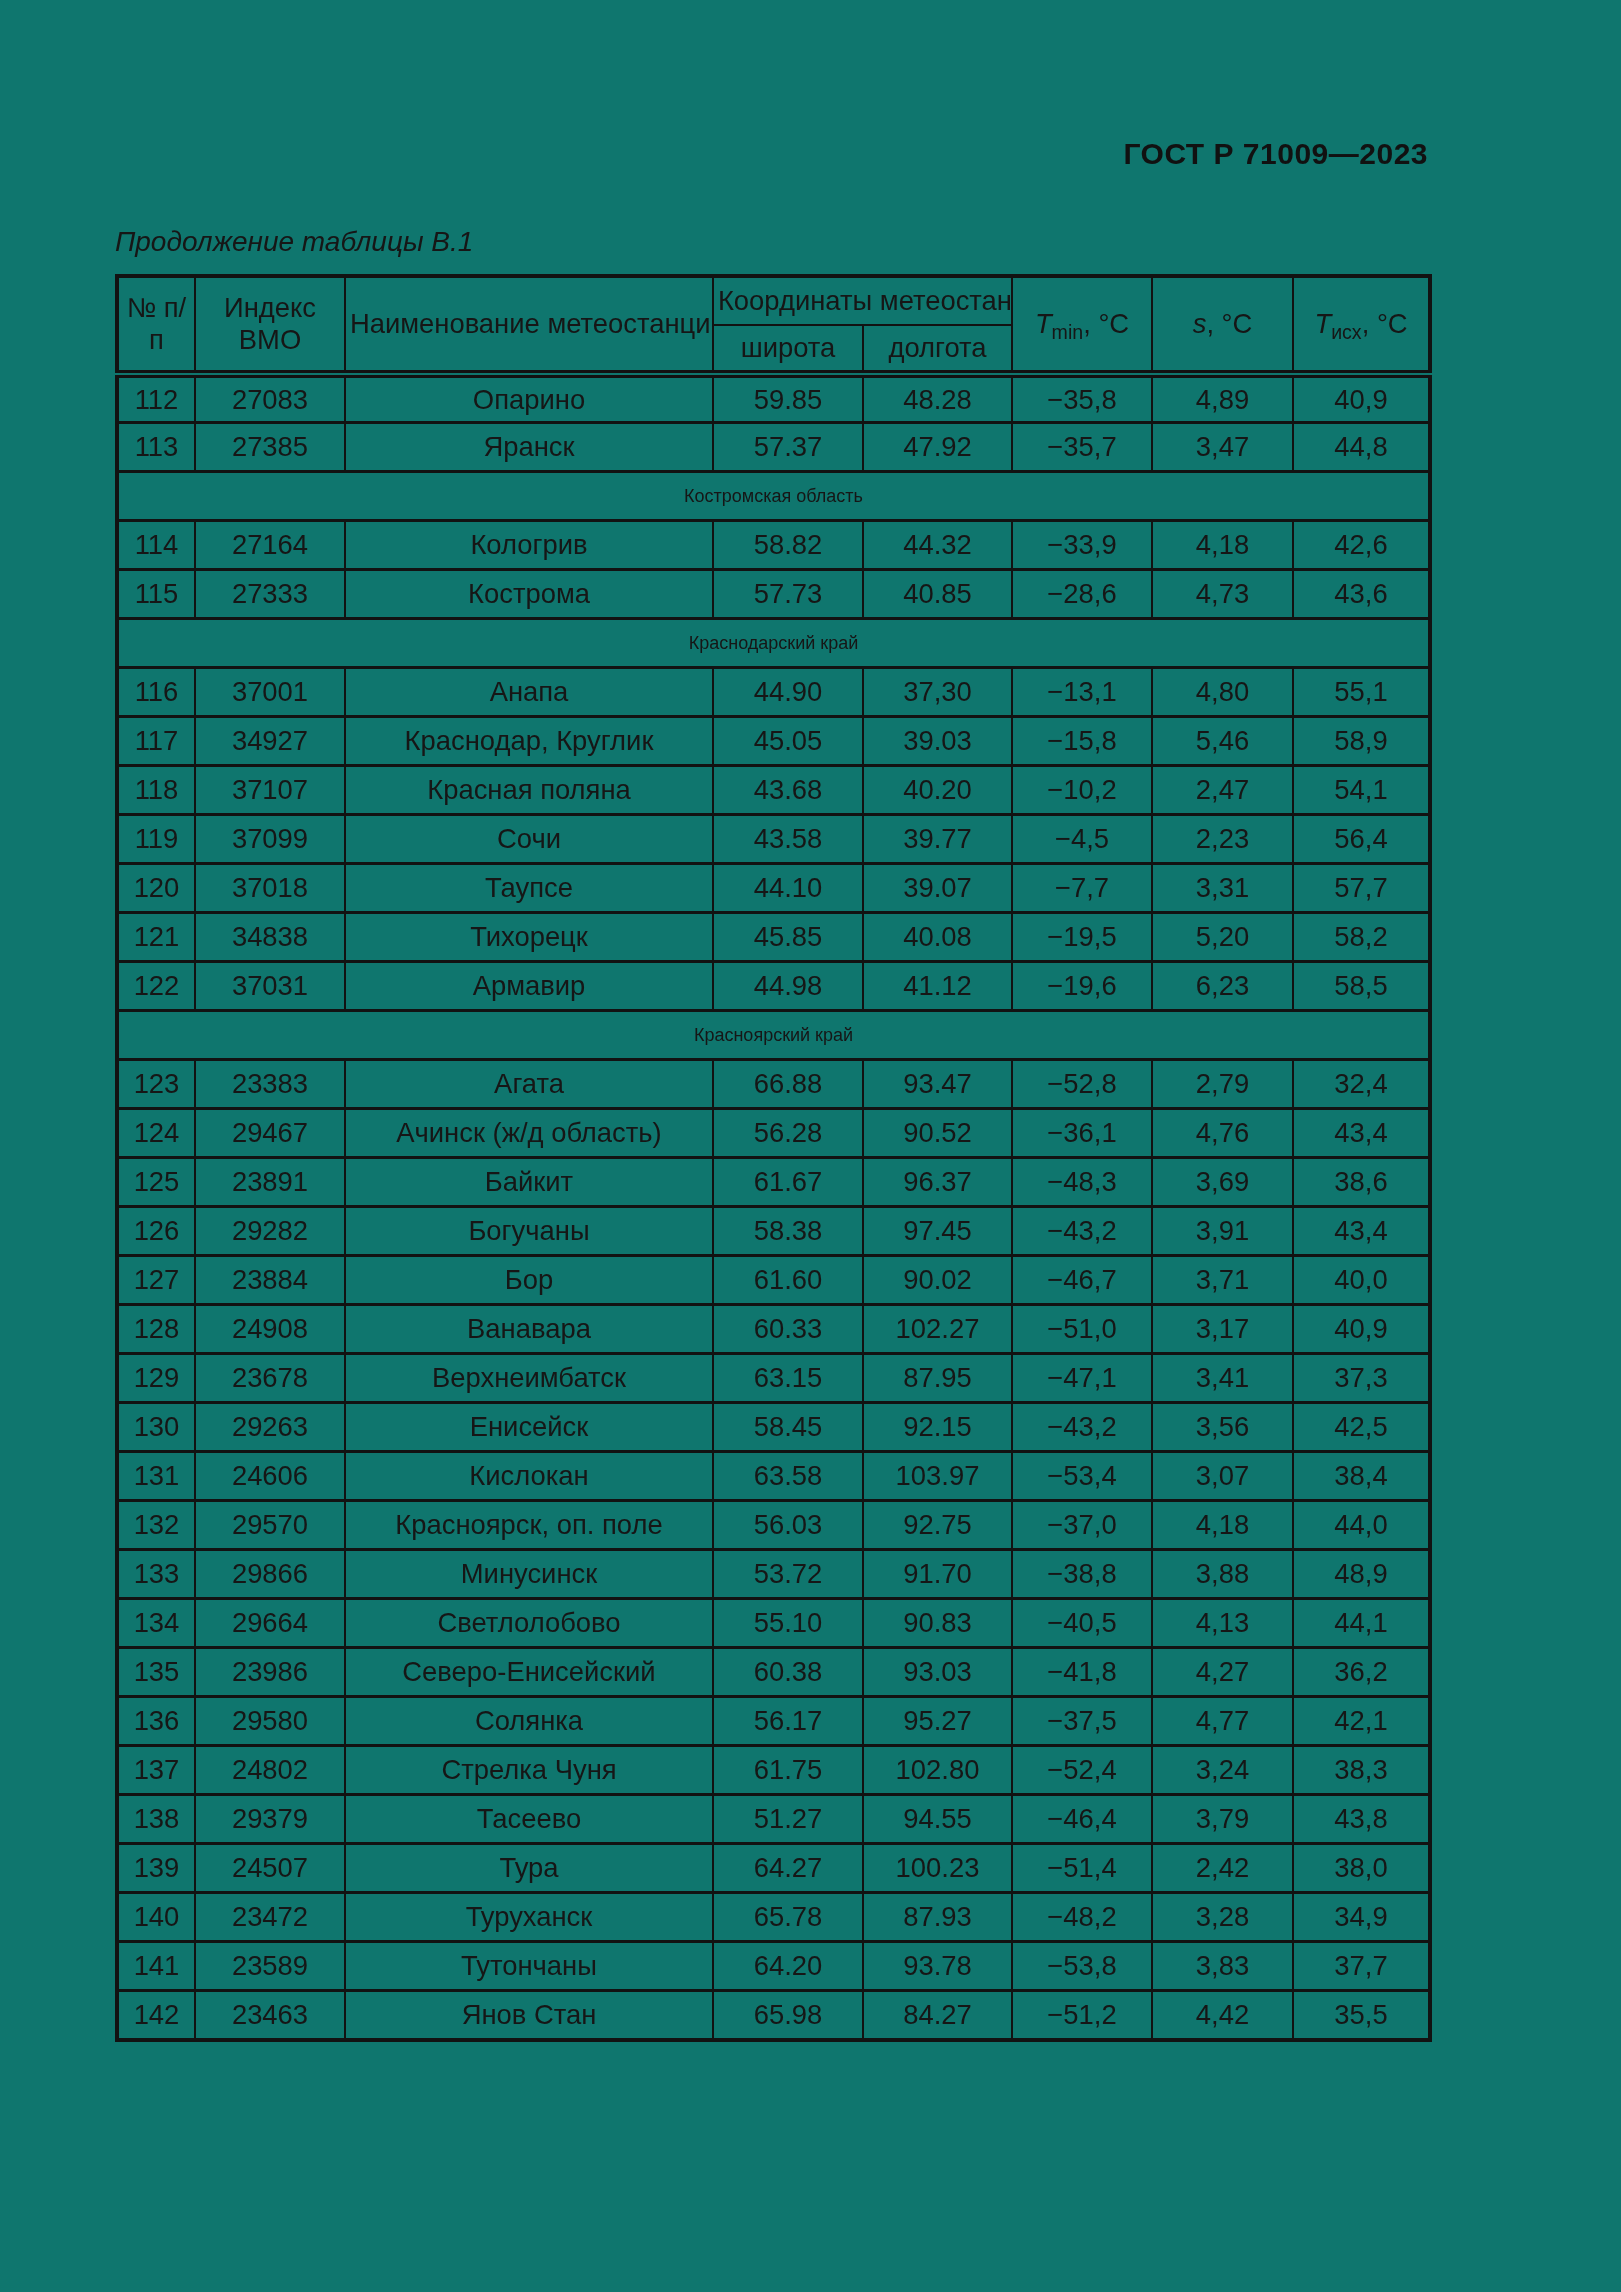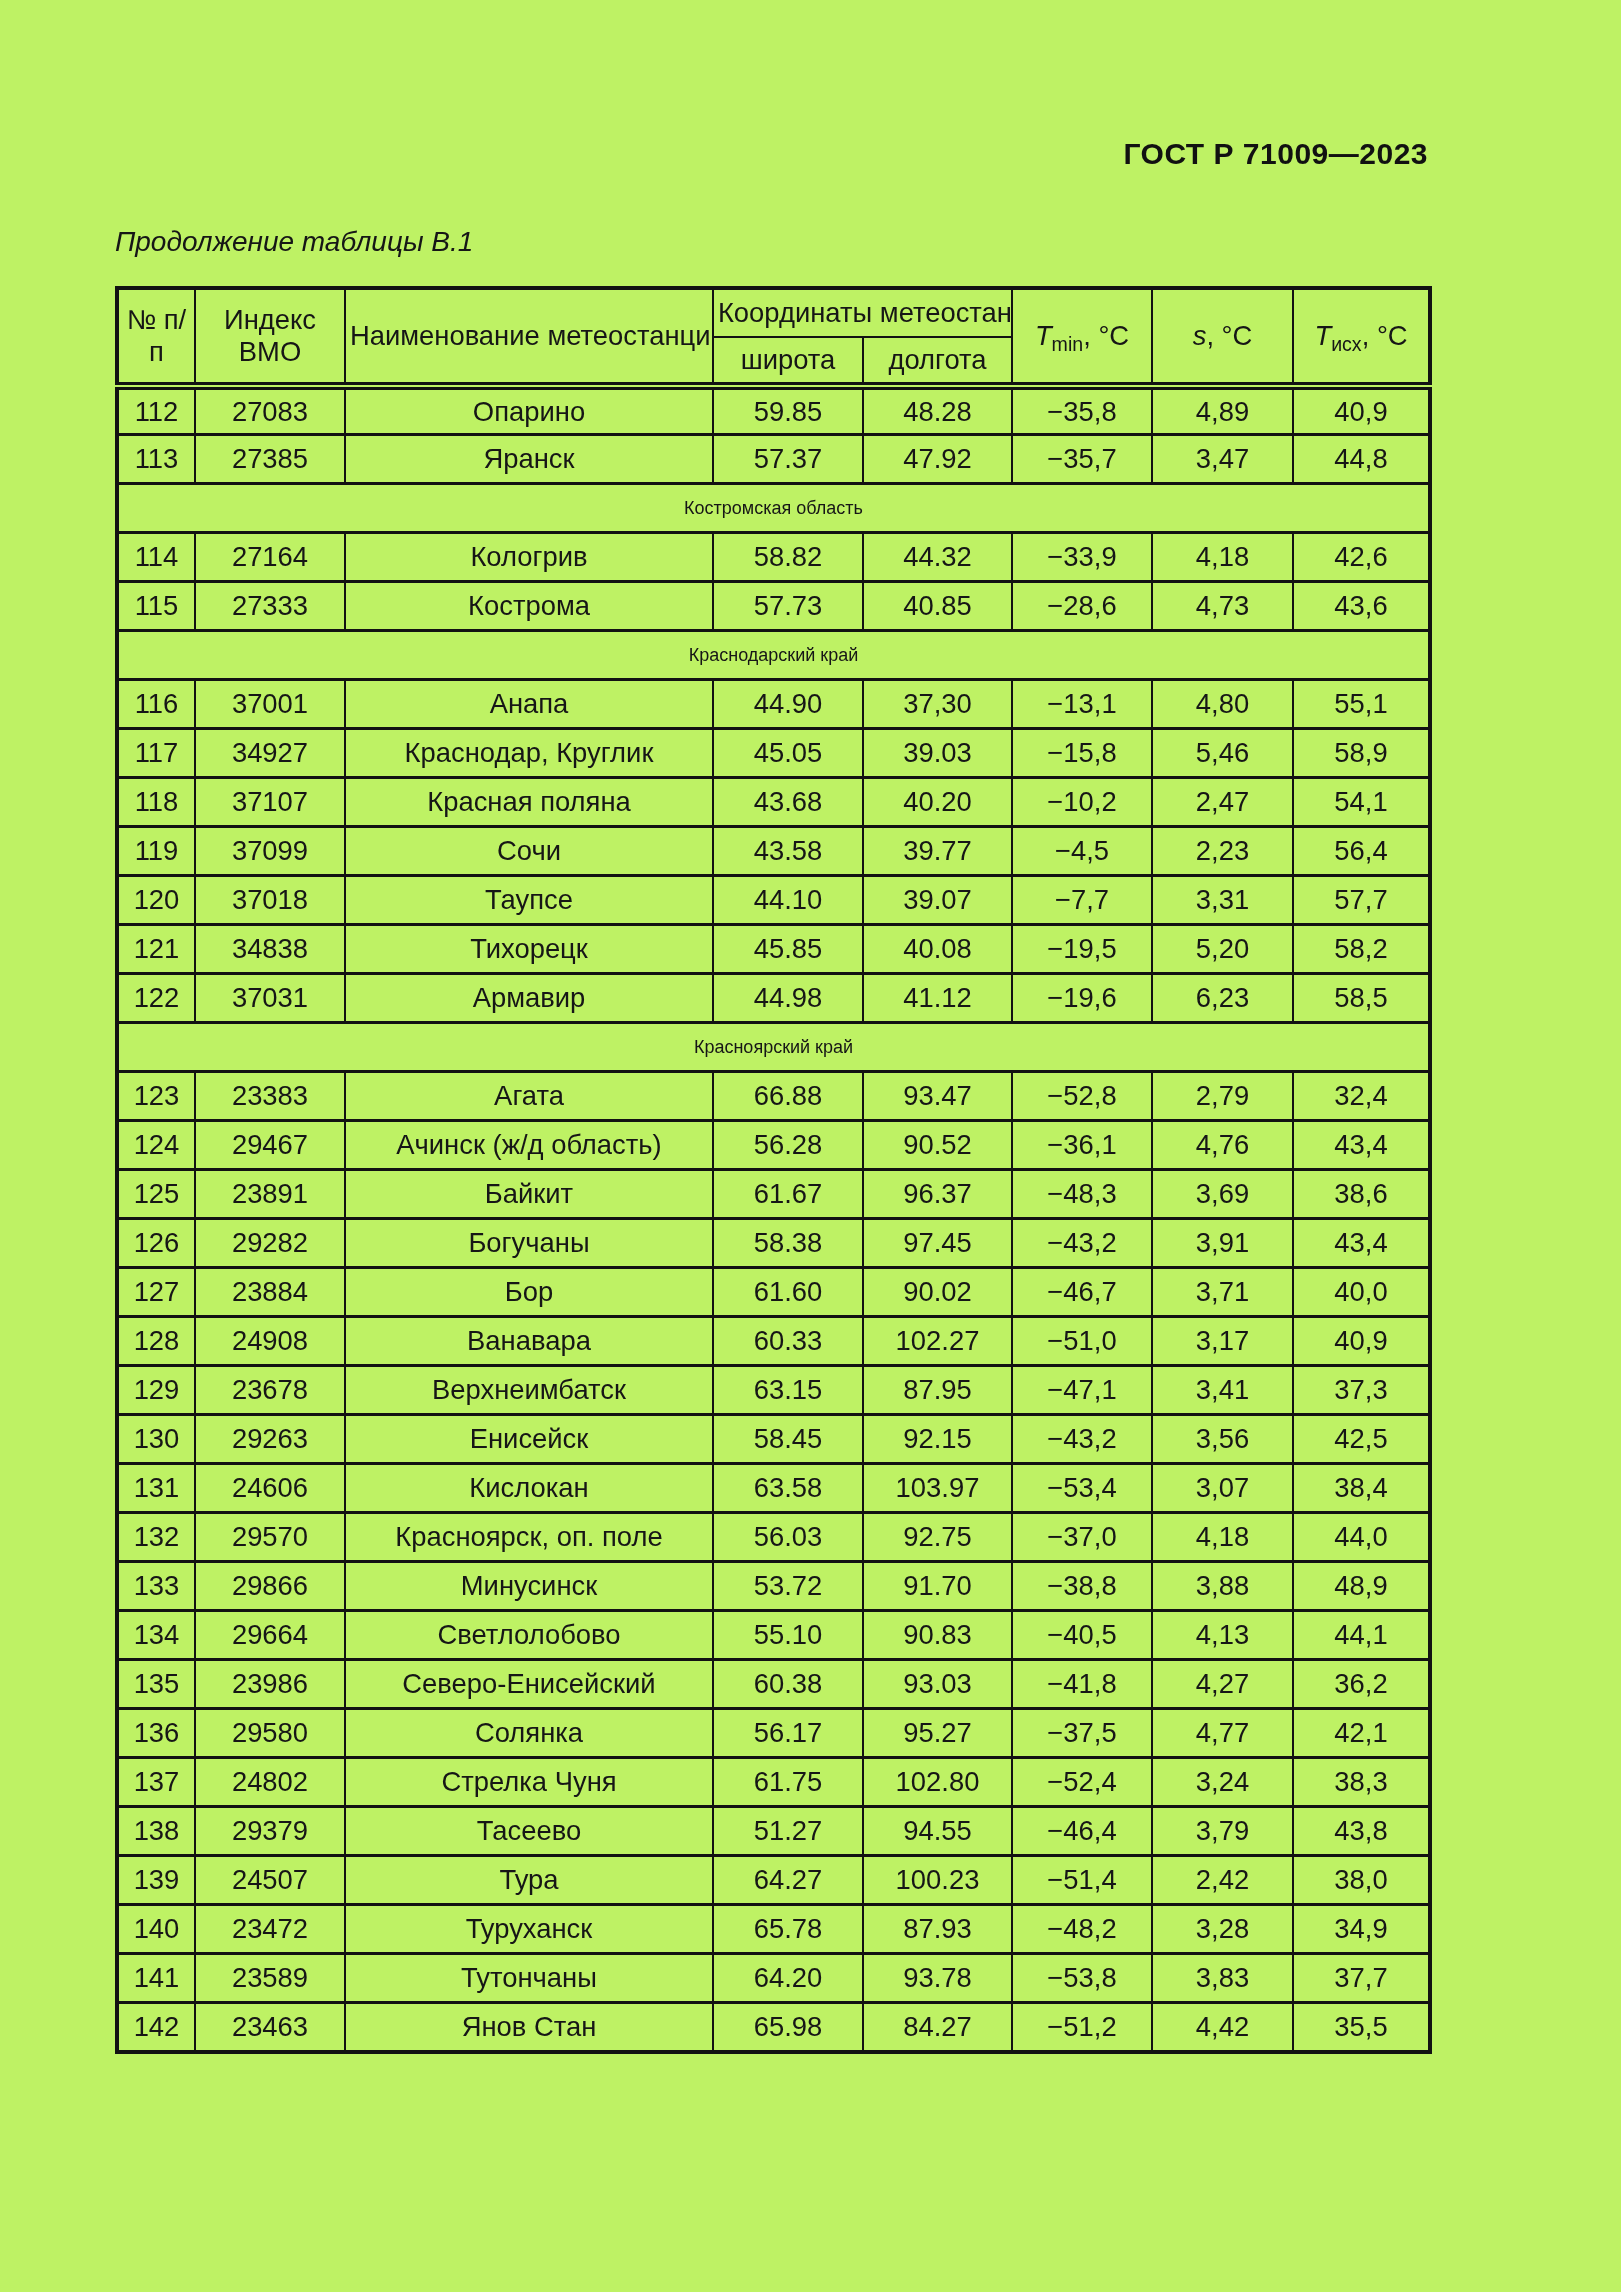--- a/index.html
+++ b/index.html
@@ -1,21 +1,21 @@
 <!DOCTYPE html>
 <html><head>
 <meta charset="utf-8">
 <style>
   * { margin: 0; padding: 0; box-sizing: border-box; }
   html, body { background: #e8e8e8; }
   .page {
     position: relative;
     width: 1621px;
     height: 2293px;
-    background: #bef264;
+    background: #0f766e;
     font-family: "Liberation Sans", sans-serif;
     color: #1a1a1a;
     overflow: hidden;
   }
   .content {
     margin-left: 115px;
     width: 1313px;
   }
   .doc-code {
     padding-top: 138px;
@@ -27,21 +27,21 @@
     color: #111;
   }
   .caption {
     margin-top: 57px;
     font-style: italic;
     font-size: 28px;
     line-height: 1.05;
     color: #161616;
   }
   table.data-table {
-    margin-top: 30px;
+    margin-top: 18px;
     width: 1313px;
     table-layout: fixed;
     border-collapse: collapse;
     border: 4.9px solid #121212;
     font-size: 27.4px;
     color: #161616;
   }
   col.c-num  { width: 78px; }
   col.c-wmo  { width: 150px; }
   col.c-name { width: 368px; }

